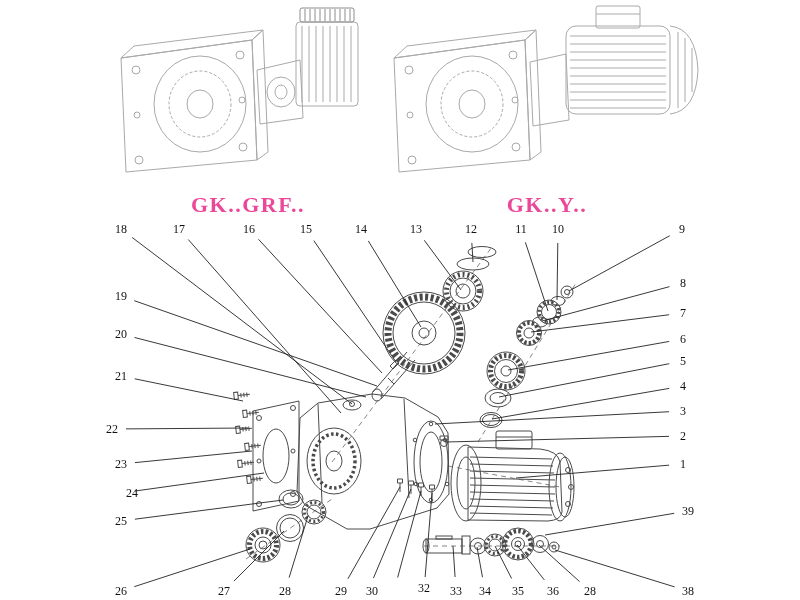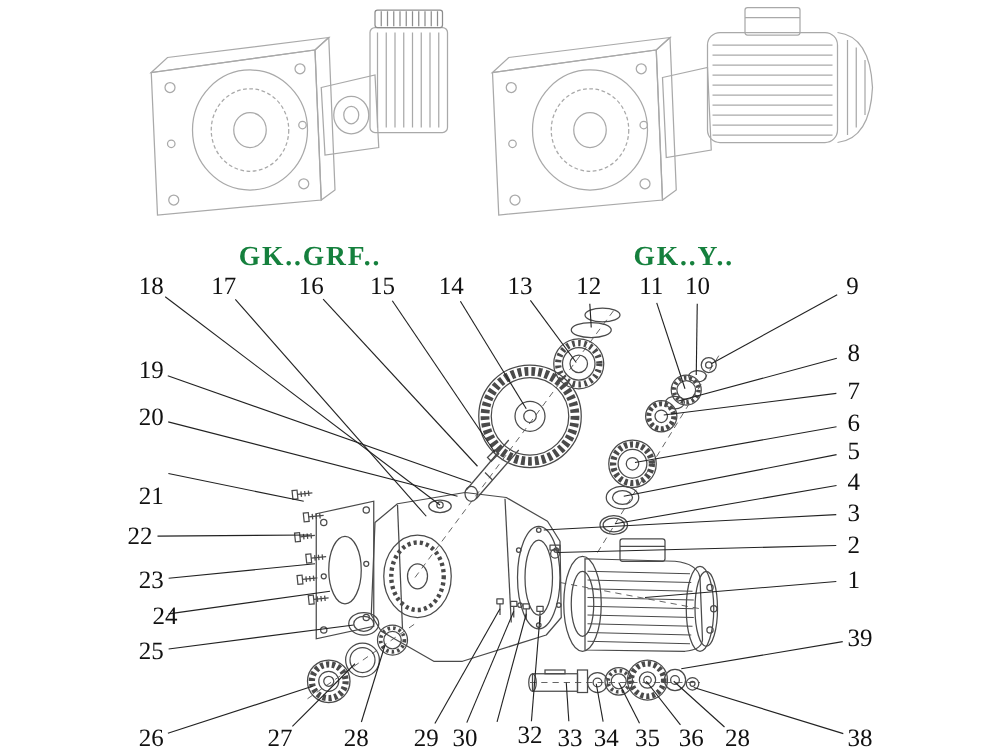--- a/index.html
+++ b/index.html
@@ -1,21 +1,21 @@
 <!DOCTYPE html>
 <html><head>
 <meta charset="utf-8">
 <style>
   html,body{margin:0;padding:0;background:#fff;}
   .page{position:relative;width:800px;height:600px;background:#ffffff;overflow:hidden;
         font-family:"Liberation Serif", serif;}
   .art{position:absolute;left:0;top:0;}
   .caption{position:absolute;transform:translate(-50%,-50%);font-weight:bold;
-           font-size:22px;letter-spacing:1.5px;color:#15803d;white-space:nowrap;}
-  .callout{position:absolute;transform:translate(-50%,-50%);font-size:20px;color:#111;
+           font-size:22px;letter-spacing:1.5px;color:#ec4899;white-space:nowrap;}
+  .callout{position:absolute;transform:translate(-50%,-50%);font-size:12px;color:#111;
            line-height:1;white-space:nowrap;}
   #leader-lines line{stroke:#222;stroke-width:0.9;}
 </style>
 </head>
 <body>
 
 <div class="page">
 
 <svg class="art" width="800" height="600" viewBox="0 0 800 600" xmlns="http://www.w3.org/2000/svg">
   <defs>
@@ -312,21 +312,21 @@
       <div class="callout" style="left: 683px; top: 339px;">6</div>
       <div class="callout" style="left: 683px; top: 361px;">5</div>
       <div class="callout" style="left: 683px; top: 386px;">4</div>
       <div class="callout" style="left: 683px; top: 411px;">3</div>
       <div class="callout" style="left: 683px; top: 436px;">2</div>
       <div class="callout" style="left: 683px; top: 464px;">1</div>
       <div class="callout" style="left: 688px; top: 511px;">39</div>
       <div class="callout" style="left: 688px; top: 591px;">38</div>
       <div class="callout" style="left: 121px; top: 296px;">19</div>
       <div class="callout" style="left: 121px; top: 334px;">20</div>
-      <div class="callout" style="left: 121px; top: 376px; margin-top: 21px;">21</div>
+      <div class="callout" style="left: 121px; top: 376px;">21</div>
       <div class="callout" style="left: 112px; top: 429px;">22</div>
       <div class="callout" style="left: 121px; top: 464px;">23</div>
       <div class="callout" style="left: 121px; top: 493px; margin-left: 11px;">24</div>
       <div class="callout" style="left: 121px; top: 521px;">25</div>
       <div class="callout" style="left: 121px; top: 591px;">26</div>
       <div class="callout" style="left: 224px; top: 591px;">27</div>
       <div class="callout" style="left: 285px; top: 591px;">28</div>
       <div class="callout" style="left: 341px; top: 591px; text-align: center;">29</div>
       <div class="callout" style="left: 372px; top: 591px;">30</div>
       <div class="callout" style="left: 394px; top: 617px;">31</div>

